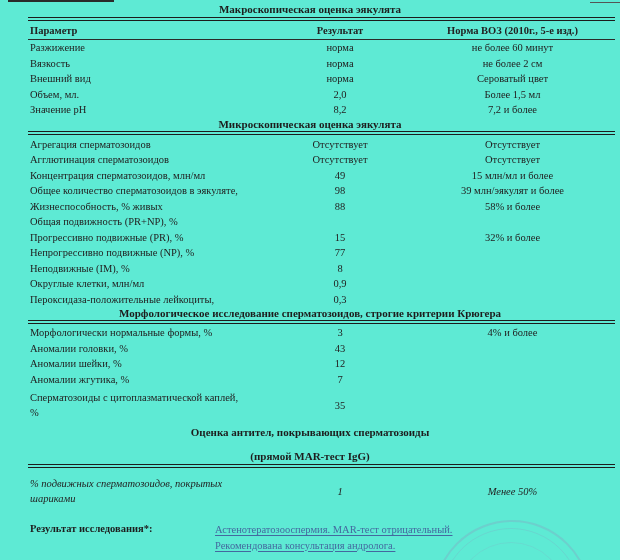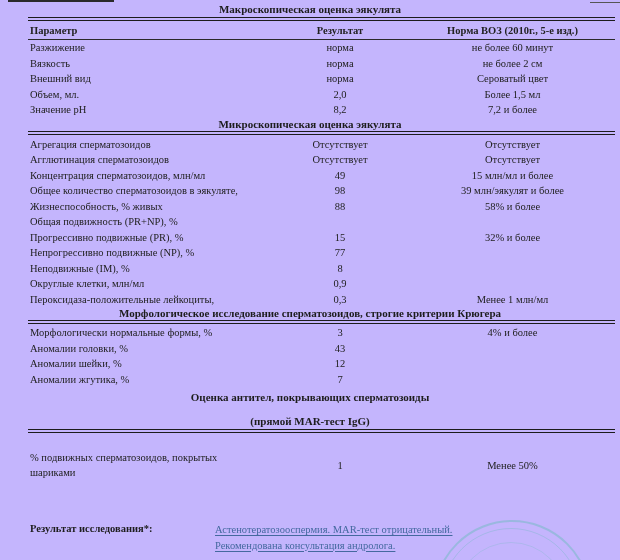--- a/index.html
+++ b/index.html
@@ -3,21 +3,21 @@
 <meta charset="utf-8">
 <style>
   html,body{margin:0;padding:0;}
   body{
     font-family:"Liberation Serif","DejaVu Serif",serif;
     background:#e9e9e9;
   }
   .page{
     position:relative;
     width:620px;height:560px;
-    background:#c4b5fd;
+    background:#5eead4;
     overflow:hidden;
     color:#222;
     font-size:10.5px;
   }
   .artifact-line{
     position:absolute;background:#2a2a2a;height:2px;
   }
   .al-left{left:8px;top:0;width:106px;}
   .al-right{right:0;top:2px;width:30px;height:1px;background:#555;}
 
@@ -178,21 +178,20 @@
     <div class="c3"></div>
   </div>
   <div class="trow">
     <div class="c1">Округлые клетки, млн/мл</div>
     <div class="c2">0,9</div>
     <div class="c3"></div>
   </div>
   <div class="trow">
     <div class="c1">Пероксидаза-положительные лейкоциты,</div>
     <div class="c2">0,3</div>
-    <div class="c3">Менее 1 млн/мл</div>
   </div>
 
   <div class="section-title">Морфологическое исследование сперматозоидов, строгие критерии Крюгера</div>
   <div class="rule-double" style="margin-top:1px;"></div>
 
   <div class="trow" style="margin-top:1px;">
     <div class="c1">Морфологически нормальные формы, %</div>
     <div class="c2">3</div>
     <div class="c3">4% и более</div>
   </div>
@@ -204,26 +203,34 @@
   <div class="trow">
     <div class="c1">Аномалии шейки, %</div>
     <div class="c2">12</div>
     <div class="c3"></div>
   </div>
   <div class="trow">
     <div class="c1">Аномалии жгутика, %</div>
     <div class="c2">7</div>
     <div class="c3"></div>
   </div>
+  <div class="trow wrap2">
+    <div class="c1">
+      <div>Сперматозоиды с цитоплазматической каплей,</div>
+      <div>%</div>
+    </div>
+    <div class="c2">35</div>
+    <div class="c3"></div>
+  </div>
 
   <div class="section-title" style="margin-top:4px;">Оценка антител, покрывающих сперматозоиды</div>
   <div class="section-title mar-title2">(прямой MAR-тест IgG)</div>
   <div class="rule-double" style="margin-top:2px;"></div>
 
-  <div class="trow wrap2" style="margin-top:14px;">
+  <div class="trow wrap2" style="margin-top:5px;font-style:italic;">
     <div class="c1">
       <div>% подвижных сперматозоидов, покрытых</div>
       <div>шариками</div>
     </div>
     <div class="c2">1</div>
     <div class="c3">Менее 50%</div>
   </div>
 
   <div class="conclusion">
     <div class="conclusion-label">Результат исследования*:</div>

